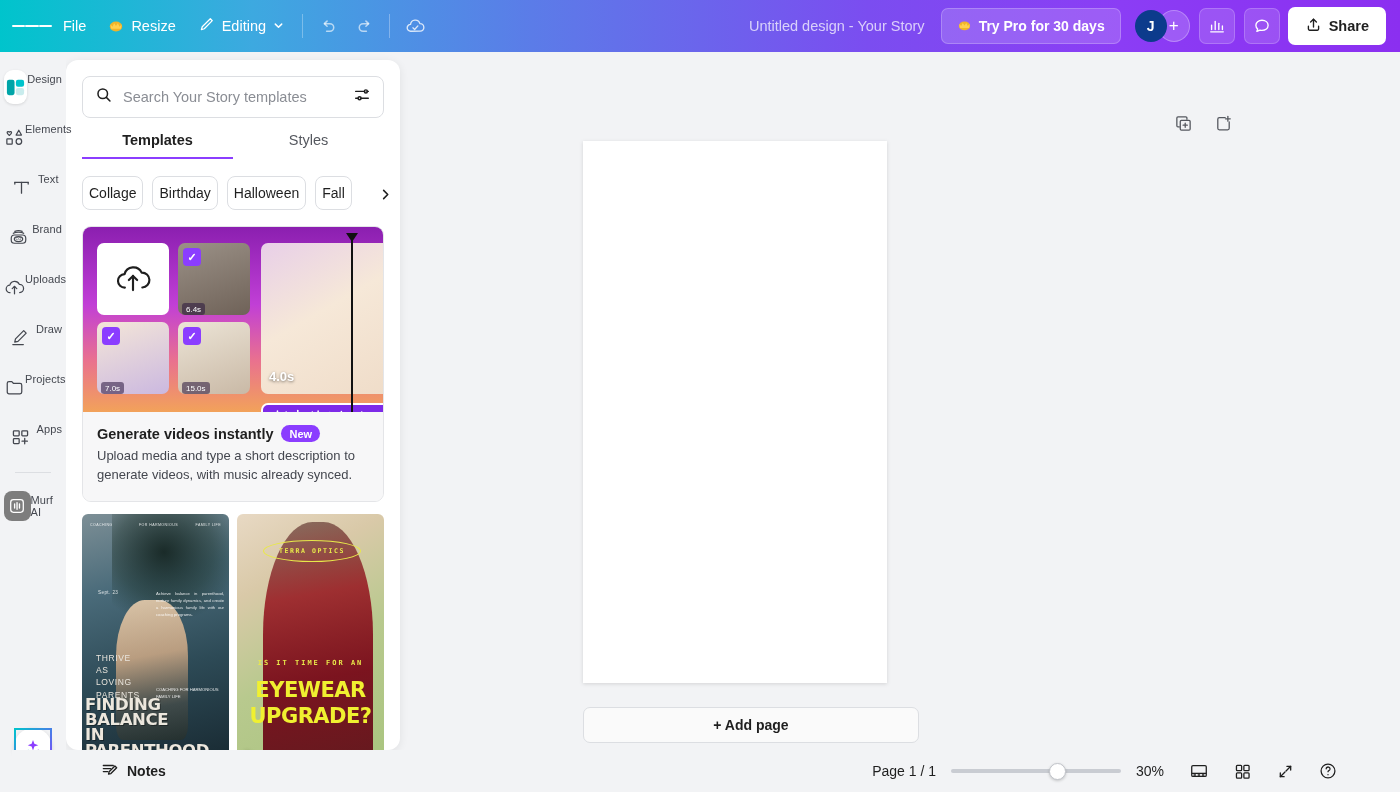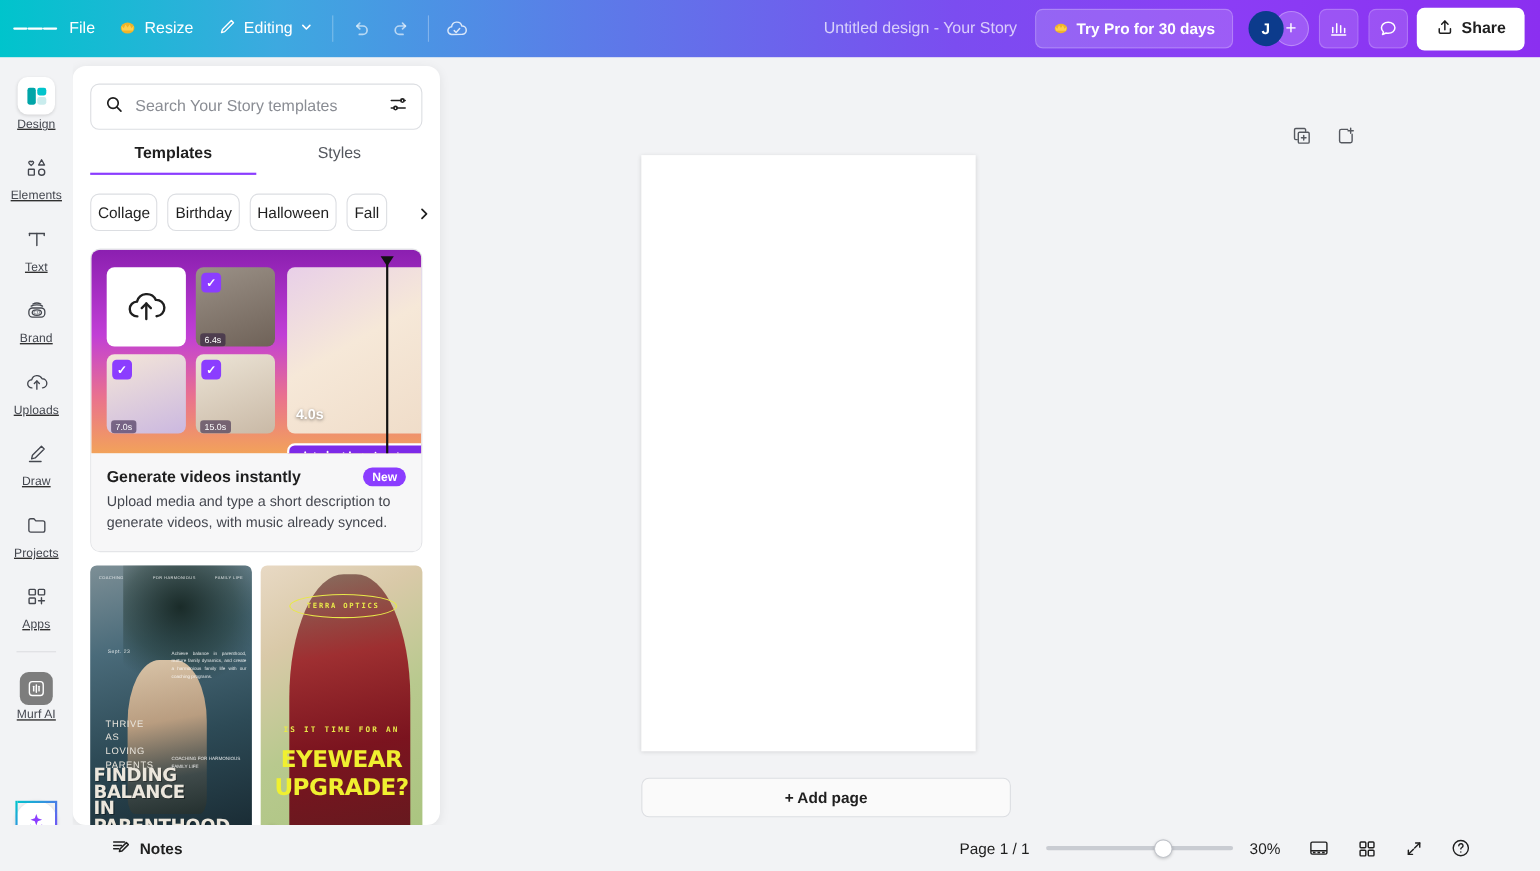--- a/index.html
+++ b/index.html
@@ -53,22 +53,22 @@
     margin-left:8px; margin-right:14px; cursor:pointer;
   }
 
   
   .rail {
     position:absolute; top:52px; left:0; width:66px; height:740px;
     background:#f2f3f5; display:flex; flex-direction:column; align-items:center;
     padding-top:12px; z-index:30;
   }
   .rail-item {
-    width:58px; display:flex; flex-direction:column; align-items:center;
-    padding:6px 0 5px; border-radius:8px; cursor:pointer; margin-bottom:5px;text-decoration:underline;
+    width:58px; display:flex; flex-direction:row; align-items:flex-start;
+    padding:6px 0 5px; border-radius:8px; cursor:pointer; margin-bottom:5px;
   }
   .rail-ico { width:34px; height:34px; display:flex; align-items:center; justify-content:center; }
   .rail-ico.active { background:#fff; border-radius:9px; box-shadow:0 1px 3px rgba(0,0,0,.12); }
   .rail-ico.murf { background:#7d7d7d; border-radius:8px; width:30px; height:30px; }
   .rail-lbl { font-size:11px; color:#44474f; margin-top:3px; letter-spacing:.1px; }
   .rail-div { width:36px; height:1px; background:#dcdee2; margin:8px 0 12px; }
   .magic-btn {
     position:absolute; left:14px; bottom:26px; width:38px; height:38px; border-radius:50%;
     background:#fff; border:2px solid; border-image: linear-gradient(135deg,#00c4cc,#8b3dff) 1;
     border-color:#8b3dff; display:flex; align-items:center; justify-content:center; cursor:pointer;
@@ -124,21 +124,21 @@
     font-size:8px; padding:1.5px 4px; border-radius:3px; font-weight:normal;margin-top:34px;
   }
   .pa-dur-big { position:absolute; left:8px; bottom:10px; color:#fff; font-size:13px; font-weight:bold; text-shadow:0 1px 3px rgba(0,0,0,.5);text-align:right; }
   .pa-wave {
     position:absolute; left:178px; top:176px; width:135px; height:30px; background:#7d2ae8;
     border-radius:7px; border:2px solid #fff; display:flex; align-items:center; overflow:hidden; padding:0 4px;
   }
   .pa-playhead { position:absolute; left:268px; top:10px; width:2px; height:180px; background:#111; }
   .pa-playhead:before { content:""; position:absolute; left:-5px; top:-4px; border-left:6px solid transparent; border-right:6px solid transparent; border-top:9px solid #111; }
   .promo-txt { background:#f7f7f8; padding:13px 14px 16px; }
-  .promo-h { display:flex; align-items:center; gap:8px;justify-content:space-between; }
+  .promo-h { display:flex; align-items:center; gap:8px; }
   .promo-h-t { font-size:14.5px; font-weight:bold; color:#1f1f1f; }
   .promo-badge { background:#8b3dff; color:#fff; font-size:11px; font-weight:bold; padding:2.5px 8px; border-radius:10px; }
   .promo-d { font-size:13px; color:#44474f; line-height:1.45; margin-top:5px; }
 
   
   .tgrid { display:flex; gap:8px; padding:12px 16px 0; }
   .tcard { width:150px; height:258px; border-radius:6px; overflow:hidden; position:relative; cursor:pointer; }
   .tpl-ctrl { position:absolute; bottom:6px; left:9px; display:flex; gap:16px; align-items:center; }
   .tpl-play { width:0; height:0; border-left:13px solid #fff; border-top:8px solid transparent; border-bottom:8px solid transparent; filter:drop-shadow(0 1px 2px rgba(0,0,0,.5)); }
 

